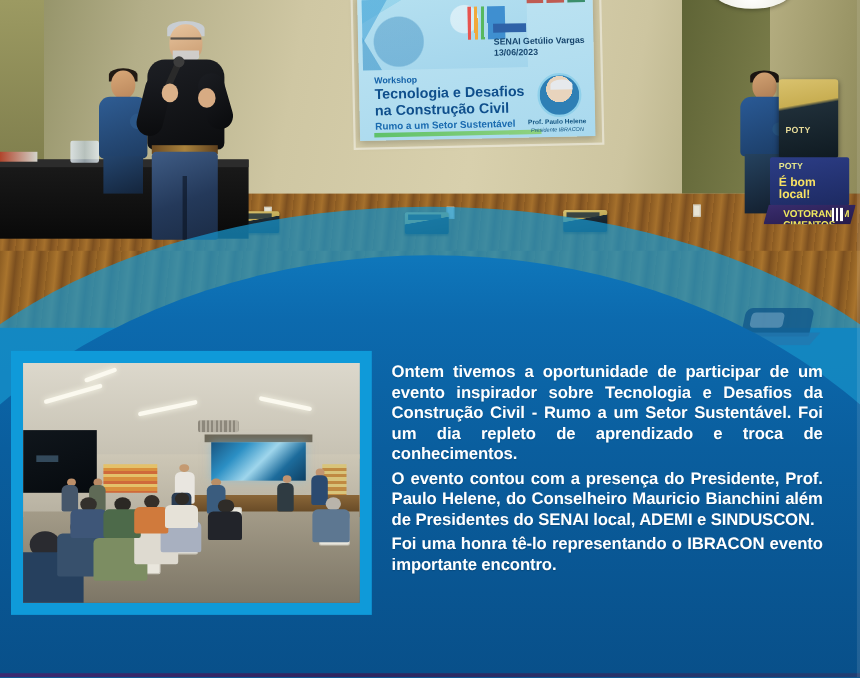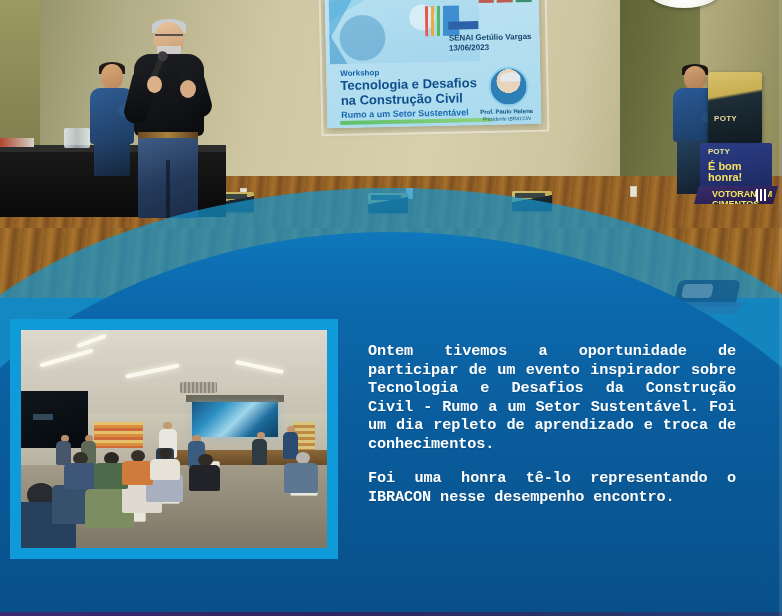--- a/index.html
+++ b/index.html
@@ -434,21 +434,21 @@
     width: 400px;
     z-index: 6;
     color: #ffffff;
     font-size: 15.2px;
     font-weight: bold;
     line-height: 18.5px;
     text-align: justify;
     letter-spacing: -0.1px;
     text-shadow: 0 1px 1px rgba(0,0,0,.16);
   }
-  .copy p { margin: 16px; text-align: justify; font-family: Liberation Mono, monospace; }
+  .copy p { margin: 4px; text-align: justify; }
   .copy p:last-child { text-align-last: left; }
 
   
   .bottom-strip {
     position: absolute; left: 0; bottom: 0; width: 782px; height: 4px;
     background: linear-gradient(90deg,#3b2a72 0%, #2f2560 40%, #1f3f74 100%);
     z-index: 9;
   }
   .right-edge {
     position: absolute; right: 0; top: 0; width: 3px; height: 616px;
@@ -535,21 +535,21 @@
       <div class="head"></div>
       <div class="torso"></div>
       <div class="arm"></div>
       <div class="legs"></div>
     </div>
     <div class="poty-bag">
       <span class="lbl">POTY</span>
     </div>
     <div class="poty-box">
       <span class="t1">POTY</span>
-      <span class="t2"><span>É bom</span><br><span>honra!</span></span>
+      <span class="t2"><span>É bom</span><br><span>local!</span></span>
     </div>
     <div class="poty-base">
       <span class="v">VOTORANTIM CIMENTOS</span>
       <span class="q"></span>
     </div>
   </div>
 
   <div class="floor-band"></div>
 
   <div class="wave-light"></div>
@@ -613,18 +613,19 @@
       <div class="body-s" style="left:42%;top:59%;width:10%;height:10%;background:#e6e2d8;"></div>
       <div class="head-s" style="left:58%;top:57%;width:4.6%;height:5.6%;background:#2f2c28;"></div>
       <div class="body-s" style="left:55%;top:62%;width:10%;height:12%;background:#22242a;"></div>
       <div class="head-s" style="left:90%;top:56%;width:4.6%;height:5.6%;background:#b9b4ab;"></div>
       <div class="body-s" style="left:86%;top:61%;width:11%;height:14%;background:#5d7791;"></div>
     </div>
   </div>
 
   <div class="copy">
     <p>Ontem tivemos a oportunidade de participar de um evento inspirador sobre Tecnologia e Desafios da Construção Civil - Rumo a um Setor Sustentável. Foi um dia repleto de aprendizado e troca de conhecimentos.</p>
-    <p>Foi uma honra tê-lo representando o IBRACON nesse desempenho encontro.</p>
+    <p>O evento contou com a presença do Presidente, Prof. Paulo Helene, do Conselheiro Mauricio Bianchini além de Presidentes do SENAI local, ADEMI e SINDUSCON.</p>
+    <p>Foi uma honra tê-lo representando o IBRACON evento importante encontro.</p>
   </div>
 
   <div class="bottom-strip"></div>
   <div class="right-edge"></div>
 </div>
 
 </body></html>

